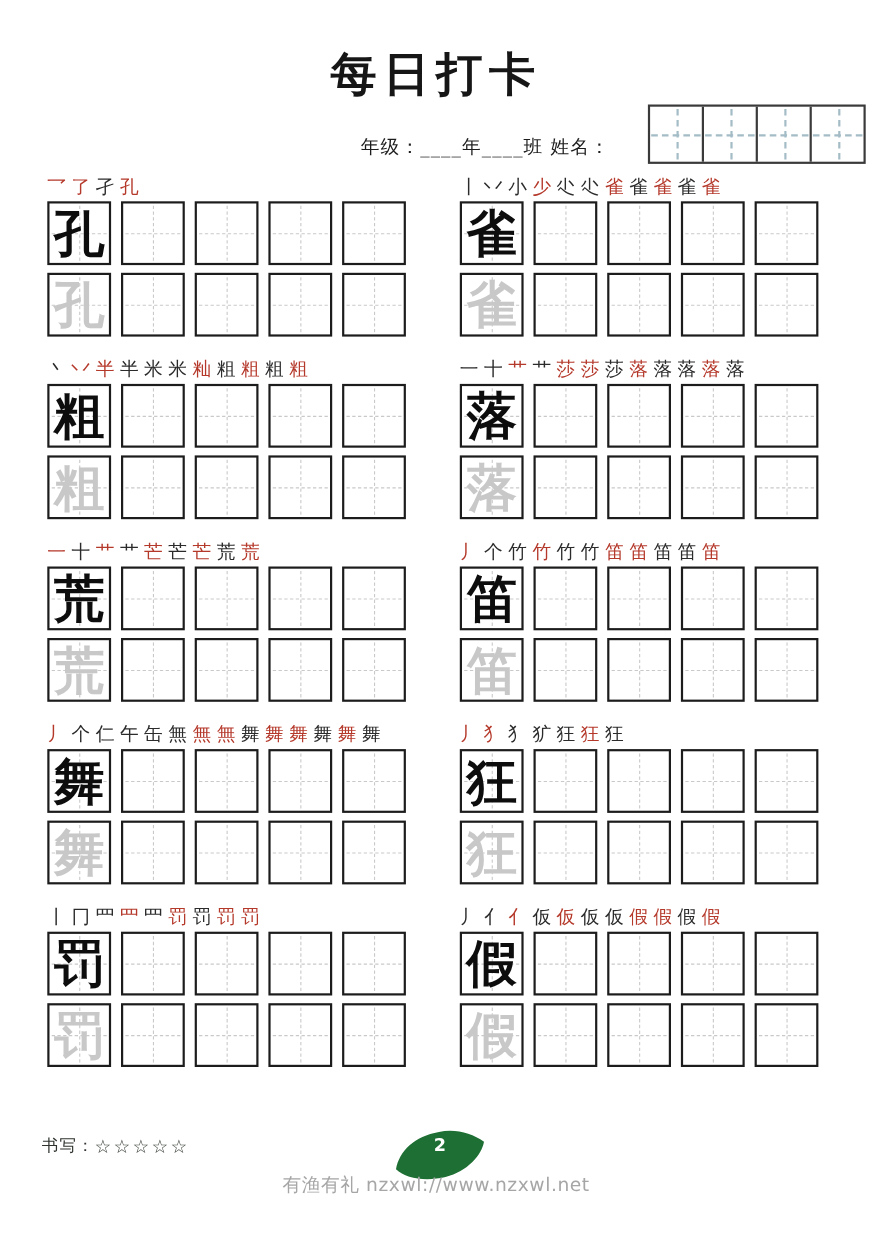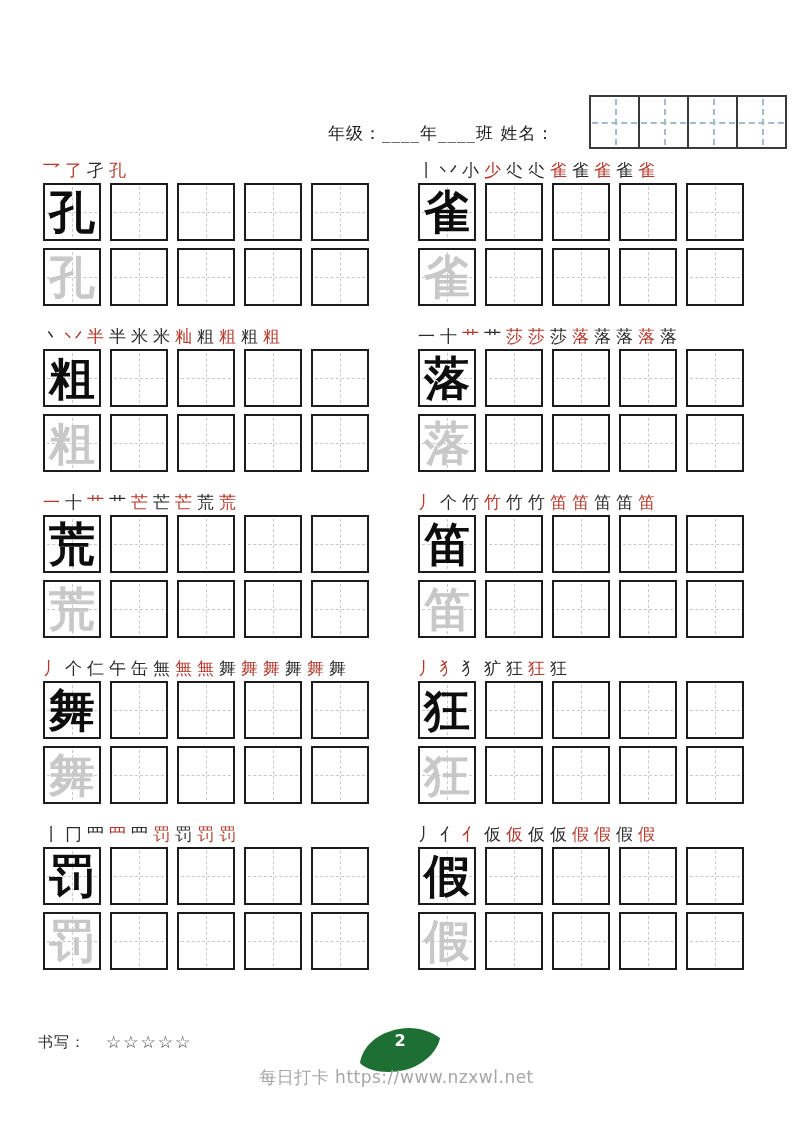--- a/index.html
+++ b/index.html
@@ -74,40 +74,41 @@
     font-size:46px;line-height:1;
     font-family:"DejaVu Serif","Liberation Serif",serif;
     font-weight:600;
   }
   .glyph.example{color:#0d0d0d;}
   .glyph.trace{color:var(--ghost-gray);}
   
   .rating{
     position:absolute;left:38px;top:1032px;
     font-size:15px;color:#2e332e;letter-spacing:1px;
-    display:flex;align-items:center;gap:20px;
+    display:flex;align-items:flex-start;gap:0;
     font-family:"DejaVu Serif","Liberation Serif",serif;
   }
   .rating .stars{font-size:17px;letter-spacing:2px;color:#394039;}
   .leaf-badge{position:absolute;left:357px;top:1024px;width:86px;height:50px;}
   .leaf-badge svg{position:absolute;inset:0;}
   .leaf-badge .pageno{
     position:absolute;left:0;top:7px;width:100%;text-align:center;
     color:#ffffff;font-size:16px;font-weight:700;
   }
   .site-line{
     position:absolute;top:1066px;left:0;width:100%;
     text-align:center;font-size:17px;color:#a6a6a6;letter-spacing:0.5px;
   }
 </style>
 </head>
 <body>
 
 <div class="page" style="--stroke-red: #b5392b; --stroke-black: #2b2b2b; --ghost-gray: #c8c8c8; --guide-gray: #c9c9c9; --guide-blue: #a4bcc6;">
 
+  <div class="title">每日打卡</div>
 
   <div class="header-row">
     <span class="class-line">年级：____年____班 姓名：</span>
     <div class="name-grid">
         <div class="ng-cell"></div>
         <div class="ng-cell"></div>
         <div class="ng-cell"></div>
         <div class="ng-cell"></div>
       </div>
   </div>
@@ -449,15 +450,15 @@
     <span class="stars">☆☆☆☆☆</span>
   </div>
 
   <div class="leaf-badge">
     <svg viewBox="0 0 86 50">
       <path d="M3,39 C6,22 20,9 42,5 C57,2 72,6 83,14 C81,26 68,41 48,46 C31,50 12,48 3,39 Z" fill="#1e6f33"></path>
     </svg>
     <div class="pageno">2</div>
   </div>
 
-  <div class="site-line">每日打卡 https://www.nzxwl.net</div>
+  <div class="site-line">有渔有礼 nzxwl://www.nzxwl.net</div>
 
 </div>
 
 </body></html>

